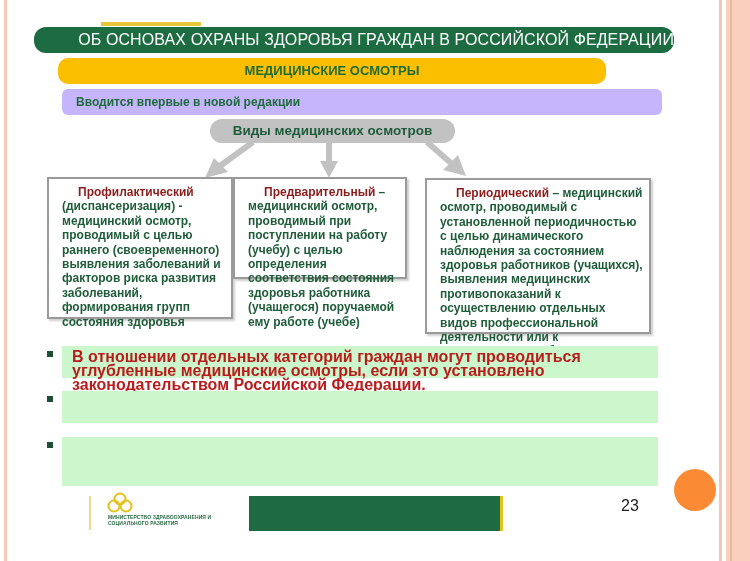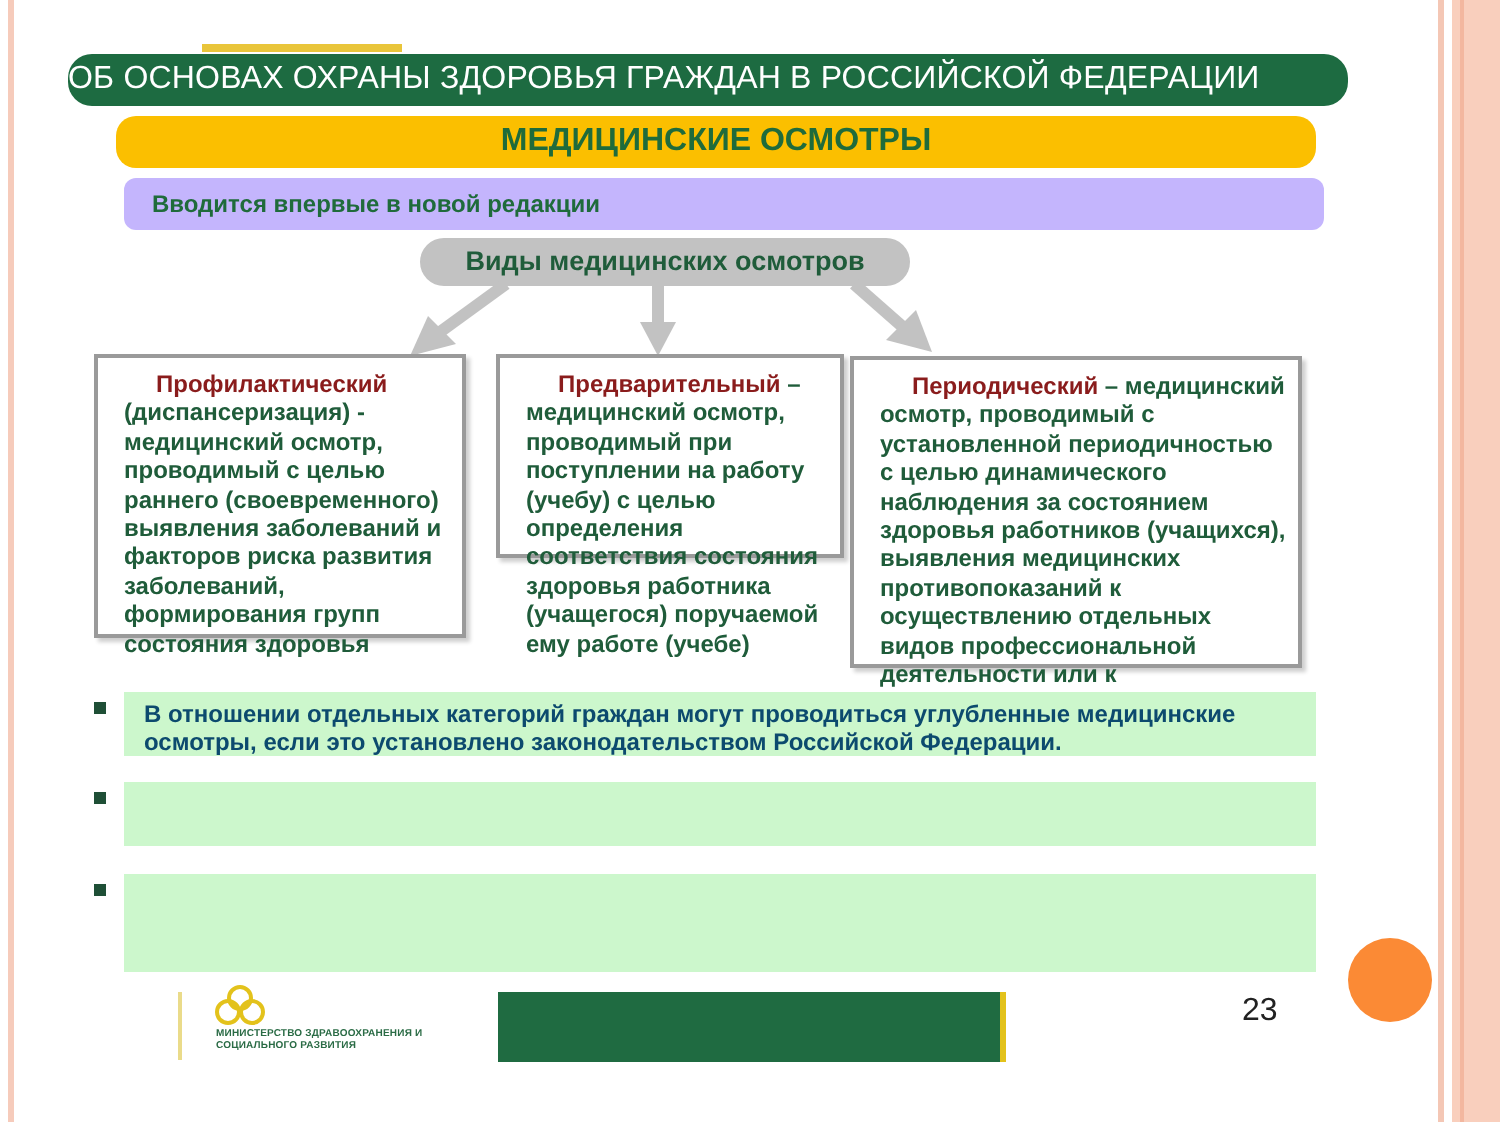--- a/index.html
+++ b/index.html
@@ -10,28 +10,28 @@
   }
   .frame-left { position:absolute; left:4px; top:0; width:3px; height:561px; background:#f6cbbb; }
   .frame-right-1 { position:absolute; left:719px; top:0; width:3px; height:561px; background:#f4c7b5; }
   .frame-right-2 { position:absolute; left:726px; top:0; width:24px; height:561px; background:#f9cfbd; }
   .frame-right-3 { position:absolute; left:730px; top:0; width:2px; height:561px; background:#f3b79f; }
 
   .top-accent { position:absolute; left:101px; top:22px; width:100px; height:4px; background:#e9c53a; }
   .title-bar {
     position:absolute; left:34px; top:27px; width:640px; height:26px;
     background:#1d6b41; color:#ffffff;
-    font-size:16px; line-height:26px; text-align:left; letter-spacing:0.1px;
+    font-size:16px; line-height:26px; text-align:right; letter-spacing:0.1px;
     font-family:"Liberation Sans Narrow","Liberation Sans",sans-serif;
     border-radius:12px;
   }
   .section-bar {
-    position:absolute; left:58px; top:58px; width:600px; height:26px;
+    position:absolute; left:58px; top:58px; width:548px; height:26px;
     background:#fbbf00; border-radius:10px;
-    color:#1f6b3b; font-weight:bold; font-size:16px; line-height:26px; text-align:center;
+    color:#1f6b3b; font-weight:bold; font-size:13px; line-height:26px; text-align:center;
   }
   .new-edition {
     position:absolute; left:62px; top:89px; width:600px; height:26px;
     background:#c4b5fd; border-radius:6px;
     color:#1f6b3b; font-weight:bold; font-size:12px; line-height:26px; padding-left:14px; box-sizing:border-box;
   }
   .types-label {
     position:absolute; left:210px; top:119px; width:245px; height:24px;
     background:#c2c2c2; color:#1f5c3a; font-weight:bold; font-size:13.5px;
     line-height:24px; text-align:center;border-radius:12px;
@@ -39,26 +39,26 @@
   svg.arrows { position:absolute; left:0; top:0; }
 
   .type-box {
     position:absolute; background:#ffffff; border:2px solid #9a9a9a;
     box-shadow: 2px 2px 2px #cfcfcf;
     font-size:12px; line-height:14.4px; font-weight:bold; color:#1f5c3a;
     padding:6px 6px 4px 13px; box-sizing:border-box;
   }
   .type-box .term { color:#8a1c1c;margin-left:16px; }
   .box1 { left:47px; top:177px; width:186px; height:142px; }
-  .box2 { left:248px; top:177px; width:174px; height:102px; }
+  .box2 { left:233px; top:177px; width:174px; height:102px; }
   .box3 { left:425px; top:178px; width:226px; height:156px; }
 
   .bullet-row {
     position:absolute; left:62px; width:596px; background:#ccf7cc;
-    color:#0c4a6e; font-weight:bold; font-size:12px; line-height:14px;
+    color:#b91c1c; font-weight:bold; font-size:16px; line-height:14px;
     padding:4px 8px 4px 10px; box-sizing:border-box;
   }
   .bullet {
     position:absolute; left:-15px; top:5px; width:6px; height:6px; background:#1f4f36;
   }
   .row1 { top:346px; height:32px; }
   .row2 { top:391px; height:32px; }
   .row3 { top:437px; height:49px; }
 
   .logo-line { position:absolute; left:89px; top:496px; width:2px; height:34px; background:#eadb8a; }

